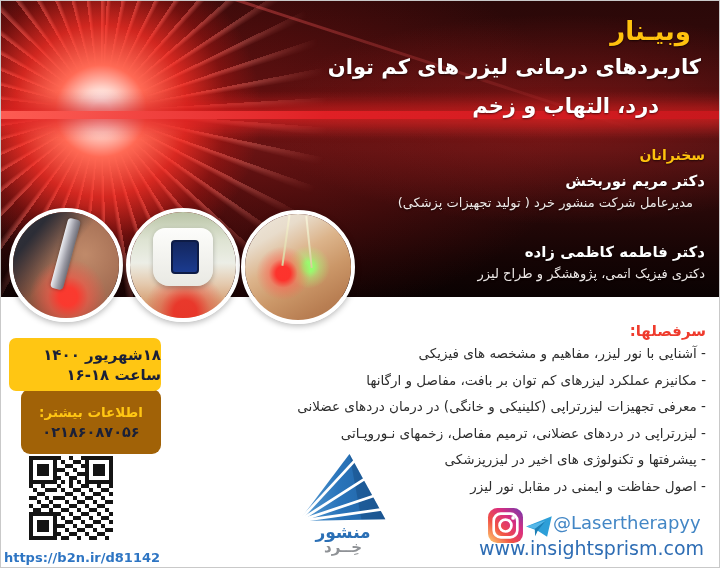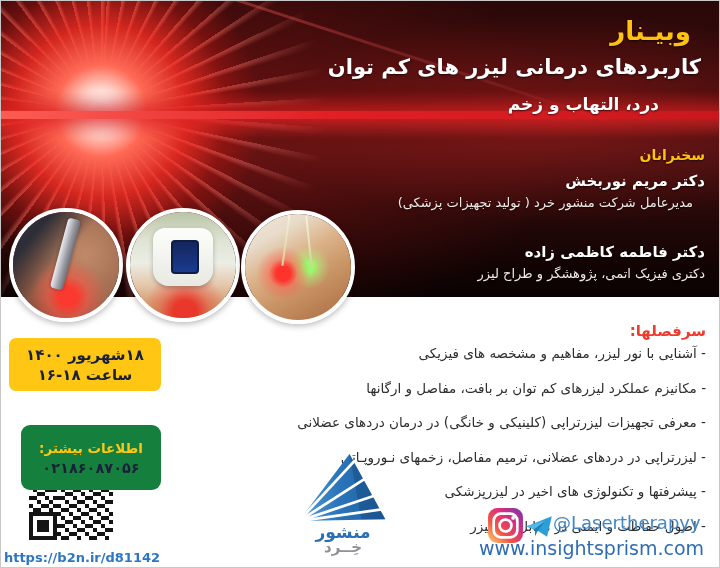--- a/index.html
+++ b/index.html
@@ -37,21 +37,21 @@
     box-shadow:0 0 16px 5px rgba(220,30,30,.6);
   }
   .streak {
     position:absolute; left:120px; top:-40px; width:640px; height:3px;
     background:linear-gradient(90deg, rgba(255,90,90,.5), transparent 85%);
     transform:rotate(18deg); transform-origin:left center;
   }
   .toptext { position:absolute; color:#fff; text-shadow:0 1px 2px rgba(0,0,0,.6); direction:rtl; white-space:nowrap; }
   .kicker   { top:15px;  right:30px; font-size:26px; font-weight:bold; color:#ffc20e; }
   .t1       { top:54px;  right:20px; font-size:21px; font-weight:bold; }
-  .t2       { top:93px;  right:62px; font-size:17px; font-weight:bold; }
+  .t2       { top:93px;  right:62px; font-size:21px; font-weight:bold; }
   .sp-head  { top:146px; right:16px; font-size:14px; font-weight:bold; color:#ffc20e; }
   .sp1n     { top:171px; right:16px; font-size:15px; font-weight:bold;text-align:right; }
   .sp1r     { top:194px; right:28px; font-size:13px; color:#efe9e7; }
   .sp2n     { top:242px; right:16px; font-size:15px; font-weight:bold; }
   .sp2r     { top:265px; right:16px; font-size:13px; color:#efe9e7; }
   
   .circle {
     position:absolute; width:114px; height:114px; border-radius:50%;
     border:4px solid #fff; box-sizing:border-box; overflow:hidden;
     box-shadow:0 2px 6px rgba(0,0,0,.28); z-index:5;
@@ -95,34 +95,34 @@
   .needle { position:absolute; width:2px; height:52px; background:linear-gradient(#f7f2da,#d9cf9a); }
   .n1 { left:40px; top:0;   transform:rotate(8deg); }
   .n2 { left:63px; top:2px; transform:rotate(-6deg); }
   
   .topics-head {
     position:absolute; top:321px; right:13px; font-size:15px; font-weight:bold;
     color:#ef3b2d; direction:rtl; white-space:nowrap;
   }
   .topics {
     position:absolute; top:345px; right:13px; width:545px;
-    display:flex; flex-direction:column; gap:20px;
+    display:flex; flex-direction:column; gap:12px;
     direction:rtl; text-align:right; font-size:13.5px; line-height:14.5px; color:#2d2d2d;
   }
   .date-box {
     position:absolute; left:8px; top:337px; width:152px; height:53px;
     background:#ffc613; border-radius:7px; z-index:2;
-    display:flex; flex-direction:column; justify-content:center; align-items:center; gap:2px;
+    display:flex; flex-direction:column; justify-content:center; gap:2px;
     color:#1a2038; font-weight:bold; font-size:15px; direction:rtl;
   }
   .info-box {
     position:absolute; left:20px; top:388px; width:140px; height:65px;
-    background:#15803d; border-radius:9px; z-index:1;
+    background:#a16207; border-radius:9px; z-index:1;
     display:flex; flex-direction:column; justify-content:center; align-items:center;
-    color:#1a2038; font-weight:bold; font-size:14.5px; direction:rtl; line-height:20px;margin-top:36px;
+    color:#1a2038; font-weight:bold; font-size:14.5px; direction:rtl; line-height:20px;
   }
   .info-head { color:#ffc613; font-size:13.5px; }
   .qr {
     position:absolute; left:28px; top:455px; width:84px; height:84px; background:#fff;
     display:grid; grid-template-columns:repeat(21,1fr); grid-template-rows:repeat(21,1fr);
   }
   .qr .m { background:#141414; }
   .qr-link {
     position:absolute; left:2px; top:541px; width:158px; text-align:center;
     font-size:13px; font-weight:600; color:#2e75c3; white-space:nowrap;margin-top:8px;

